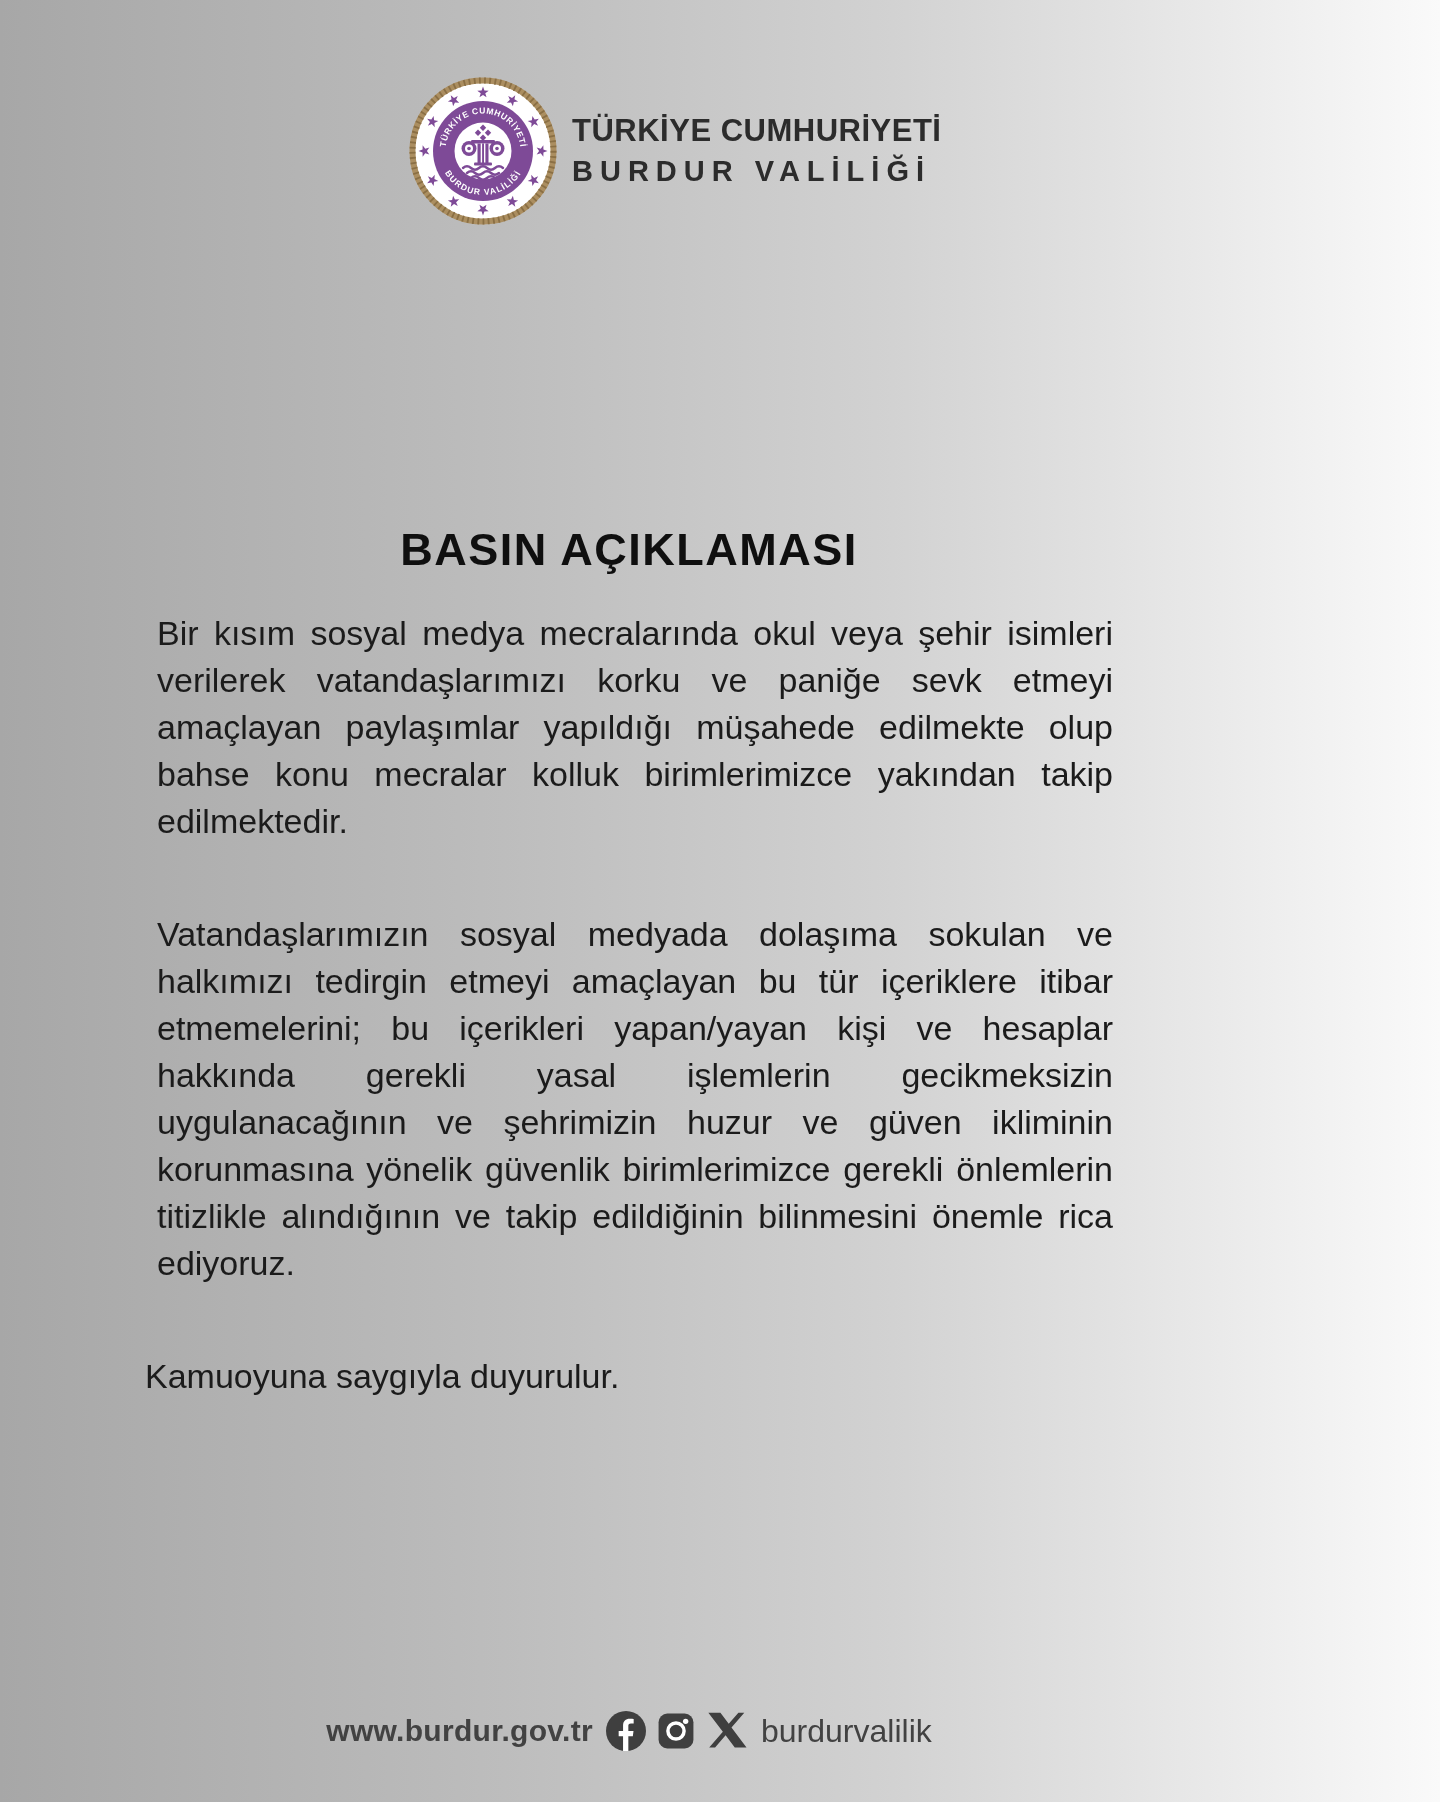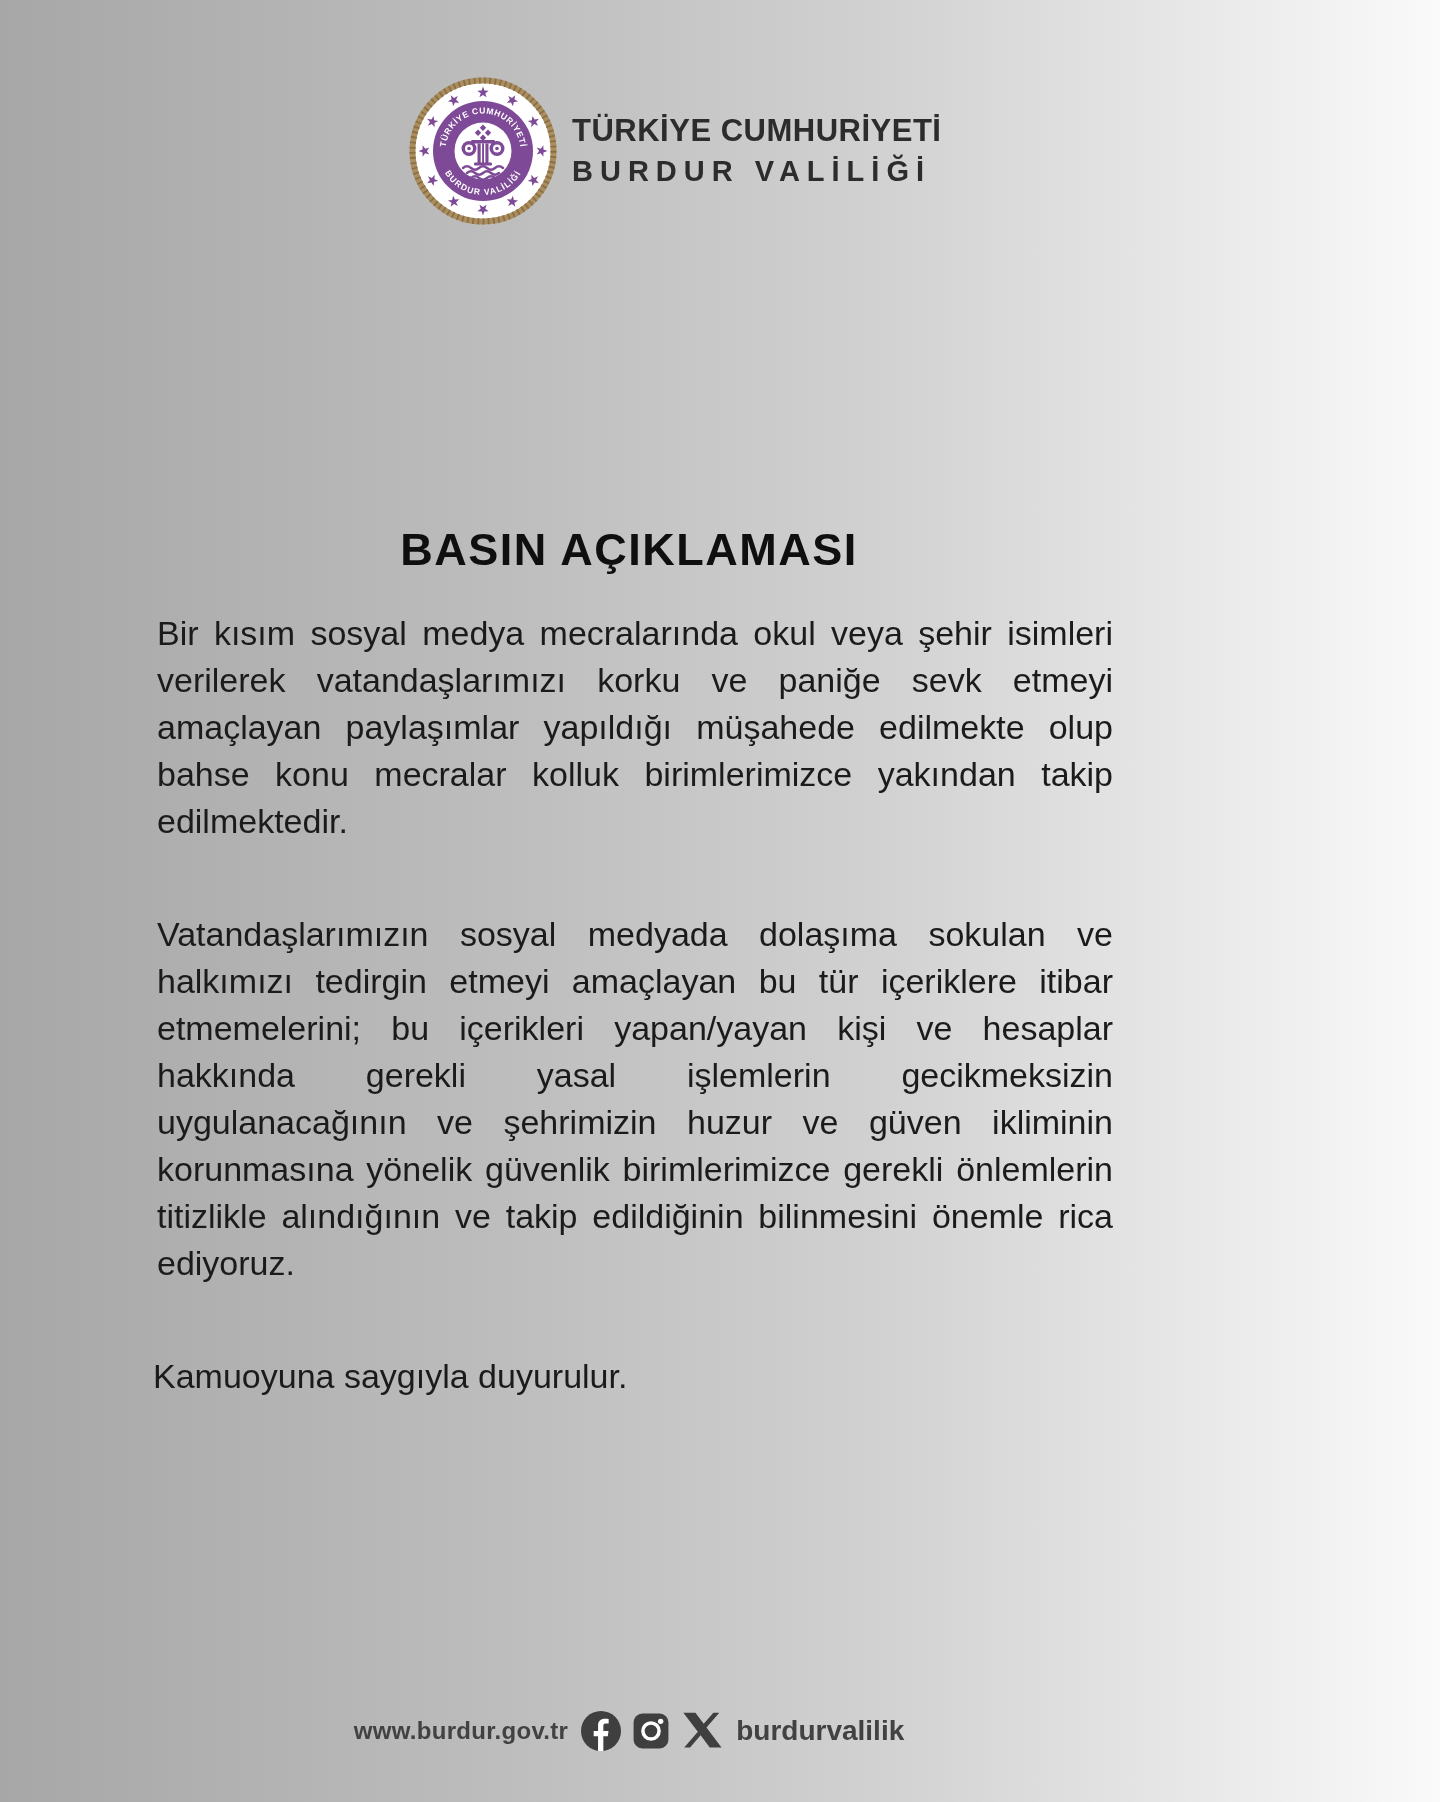--- a/index.html
+++ b/index.html
@@ -31,32 +31,32 @@
     text-align:center;
     font-size:45px; font-weight:700; color:#0f0f0f;
     letter-spacing:1.5px;
   }
   
   .body-text{
     position:absolute; left:145px; top:610px; width:968px;
     font-size:34px; line-height:47px; color:#1b1b1b;
   }
   .body-text p{ text-align:justify; margin:0 0 66px 12px; }
-  .body-text p.closing{ text-align:left; margin:8px; }
+  .body-text p.closing{ text-align:left; margin:0; }
   
   .footer{
     position:absolute; left:145px; top:1703px; width:968px; height:56px;
     display:flex; align-items:center; justify-content:center; gap:13px;
   }
   .footer .site{
-    font-size:24px; font-weight:700; color:#424242; letter-spacing:0.3px;
+    font-size:30px; font-weight:700; color:#424242; letter-spacing:0.3px;
   }
   .footer .icons{ display:flex; align-items:center; gap:11px; }
   .footer .handle{
-    font-size:28px; font-weight:700; color:#424242;
+    font-size:32px; font-weight:400; color:#424242;
   }
   .footer svg{ display:block; }
 </style>
 </head>
 <body>
 
 <div class="page">
 
   <header class="masthead">
     <svg class="seal" viewBox="0 0 150 150" xmlns="http://www.w3.org/2000/svg">

